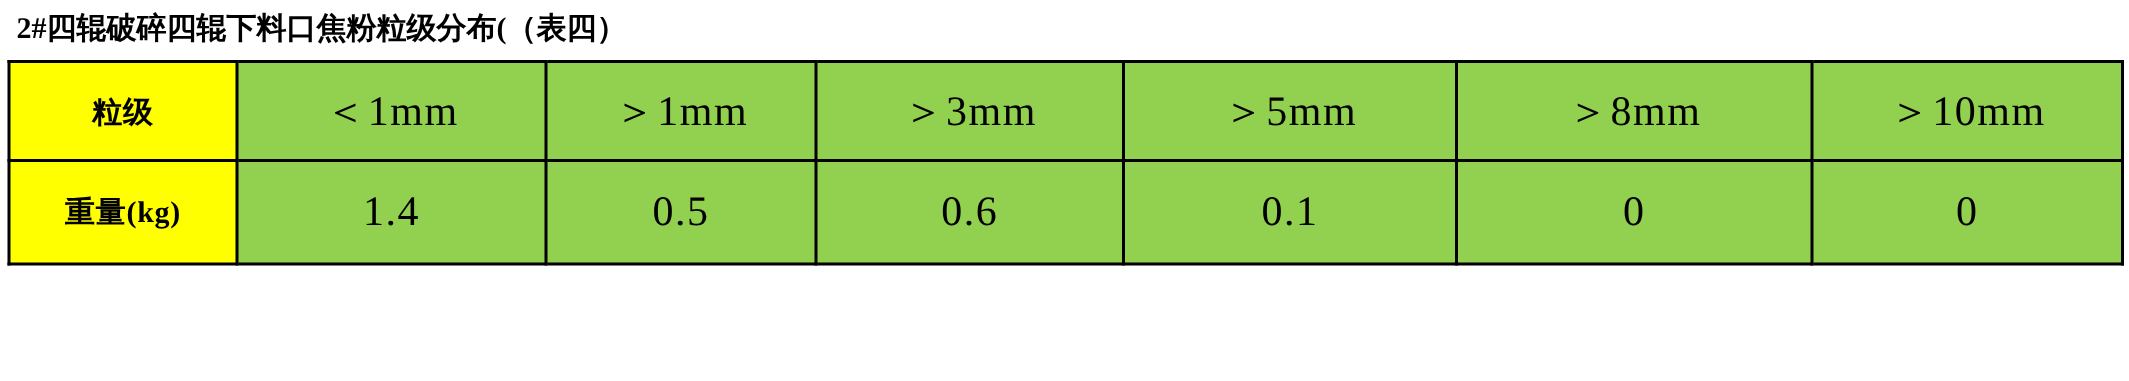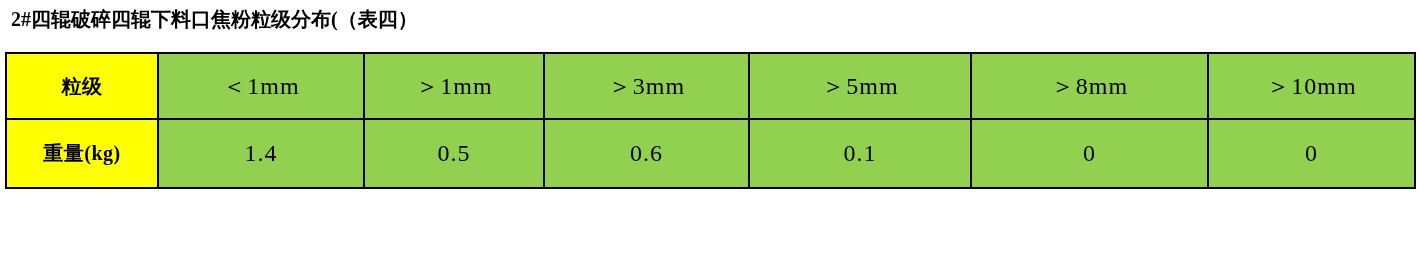--- a/index.html
+++ b/index.html
@@ -29,21 +29,21 @@
     font-weight: bold;
     color: #000000;
     letter-spacing: 0px;
     white-space: nowrap;
     line-height: 26px;
   }
 
   #grain-table {
     position: absolute;
     left: 5px;
-    top: 52px;
+    top: 40px;
     width: 1409px;
     border-collapse: collapse;
     table-layout: fixed;
   }
 
   #grain-table td {
     border: 2px solid #000000;
     text-align: center;
     vertical-align: middle;
     font-family: "Liberation Serif", "DejaVu Serif", serif;
@@ -63,21 +63,21 @@
   td.row-head {
     background: #ffff00;
     font-weight: bold;
     font-size: 20px;
     letter-spacing: 0.5px;
   }
 
   td.data-cell {
     background: #92d050;
     font-weight: normal;
-    font-size: 24px;
+    font-size: 28px;
     letter-spacing: 1px;
   }
 
   tr.header-row td { height: 64px; }
   tr.data-row td   { height: 67px; }
 
   .cmp { font-family: "Liberation Serif", "DejaVu Serif", serif; }
 </style>
 </head>
 <body>

